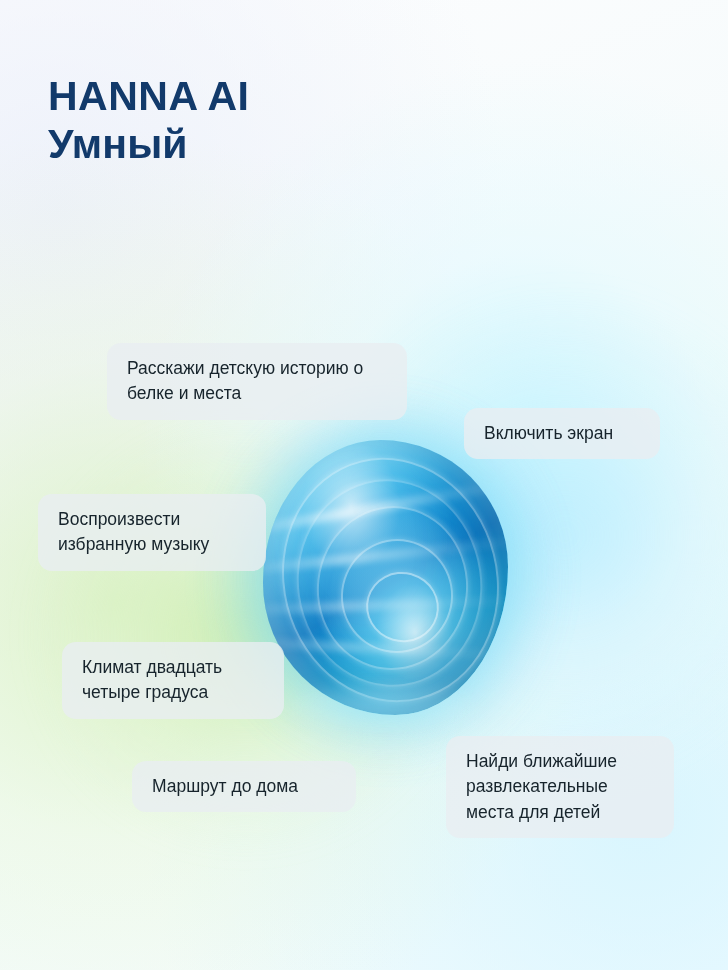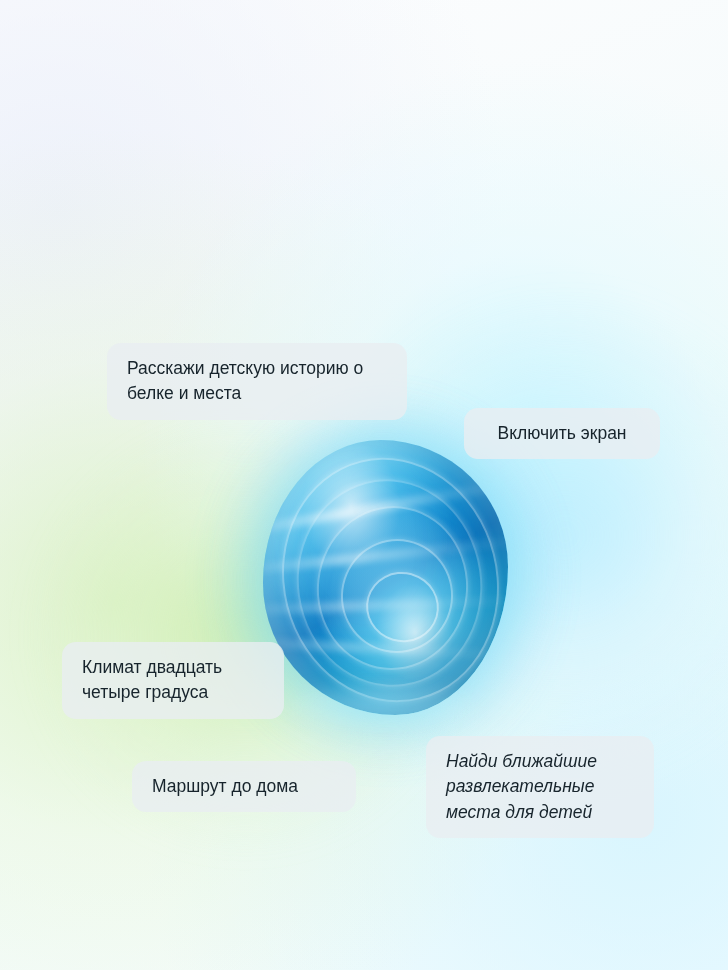--- a/index.html
+++ b/index.html
@@ -140,53 +140,56 @@
     background: rgba(232,238,241,0.80);
     border-radius: 14px;
     color: #17242c;
     font-size: 17.5px;
     line-height: 1.45;
     padding: 13px 20px;
     box-sizing: border-box;
   }
 
   #chip-story   { left: 107px; top: 343px;  width: 300px; }
-  #chip-screen  { left: 464px; top: 408px;  width: 196px; text-align: center; }
+  #chip-screen  { left: 464px; top: 408px;  width: 196px; }
   #chip-music   { left: 38px;  top: 494px;  width: 228px; }
   #chip-remind  { left: 489px; top: 554px;  width: 206px; }
   #chip-climate { left: 62px;  top: 642px;  width: 222px; }
   #chip-route   { left: 132px; top: 761px;  width: 224px; }
-  #chip-places  { left: 426px; top: 736px;  width: 228px; font-style: italic; }
+  #chip-places  { left: 446px; top: 736px;  width: 228px; }
 </style>
 </head>
 <body>
 
 <div class="poster">
 
   <div class="glow-green"></div>
   <div class="glow-cyan"></div>
 
   <div class="headline">
+    <span class="brand">HANNA AI</span>
+    <span class="sub1">Умный</span>
   </div>
 
   <div class="orb-wrap">
     <div class="orb-halo"></div>
     <div class="orb">
       <div class="ripple r1"></div>
       <div class="ripple r2"></div>
       <div class="ripple r3"></div>
       <div class="ripple r4"></div>
       <div class="ripple r5"></div>
       <div class="streak s1"></div>
       <div class="streak s2"></div>
       <div class="streak s3"></div>
       <div class="streak s4"></div>
     </div>
     <div class="orb-base"></div>
   </div>
 
   <div class="chip" id="chip-story">Расскажи детскую историю о белке и места</div>
   <div class="chip" id="chip-screen">Включить экран</div>
+  <div class="chip" id="chip-music">Воспроизвести избранную музыку</div>
   <div class="chip" id="chip-route">Маршрут до дома</div>
   <div class="chip" id="chip-climate">Климат двадцать четыре градуса</div>
   <div class="chip" id="chip-places">Найди ближайшие развлекательные места для детей</div>
 
 </div>
 
 </body></html>

